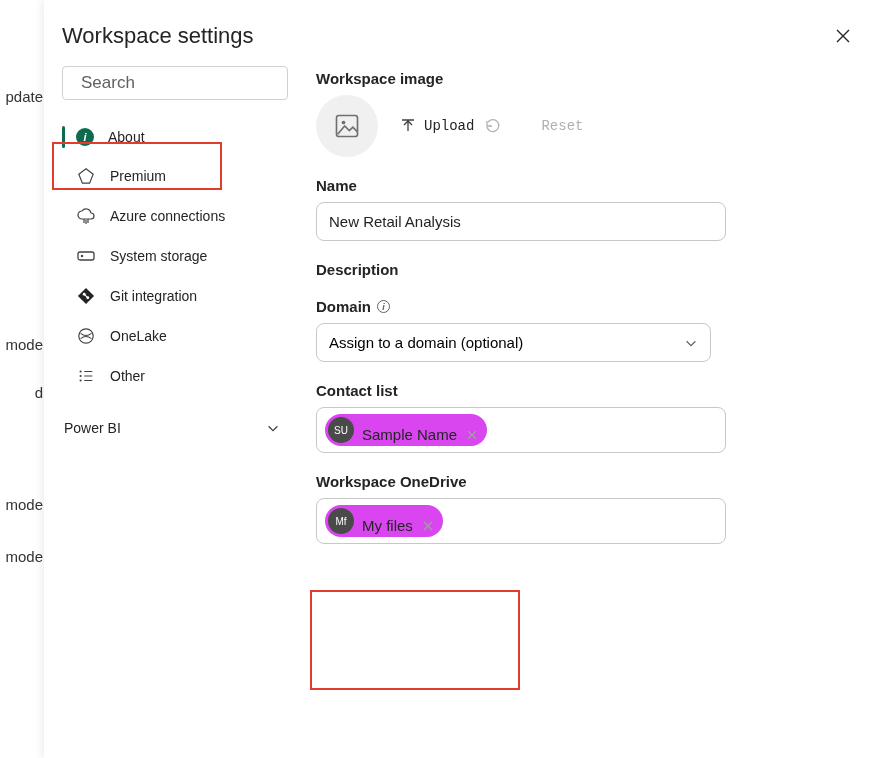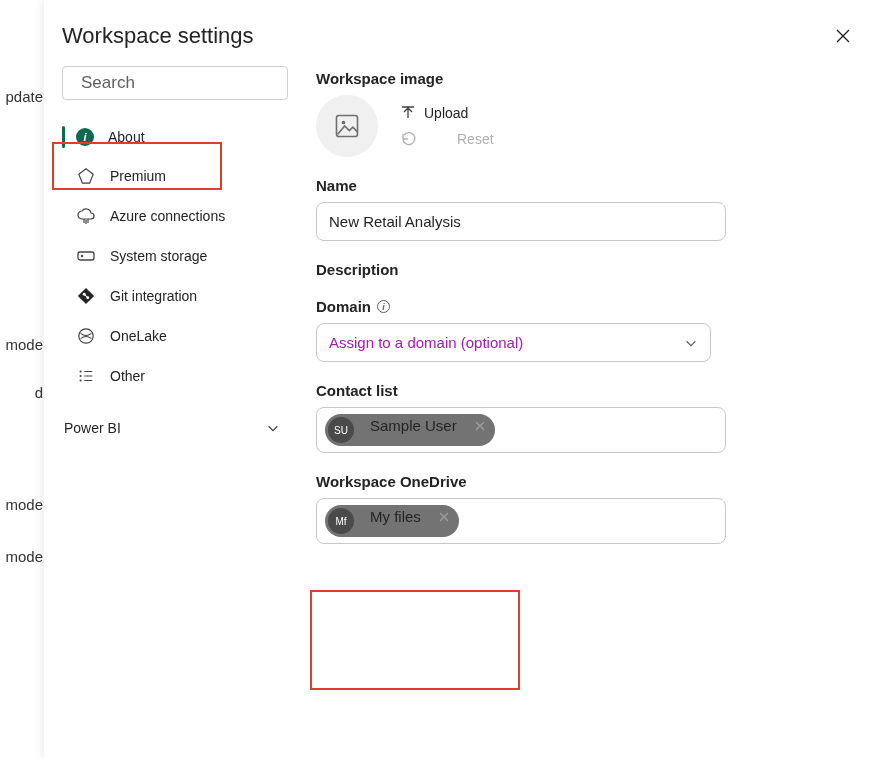--- a/index.html
+++ b/index.html
@@ -127,52 +127,52 @@
     .img-row {
       display: flex; align-items: center; gap: 22px;
       margin-bottom: 18px;
     }
     .img-placeholder {
       width: 62px; height: 62px; border-radius: 50%;
       background: #f0f0f0;
       display: flex; align-items: center; justify-content: center;
       color: #616161;
     }
-    .img-actions { display: flex; flex-direction: column; gap: 10px; }
+    .img-actions { display: flex; flex-direction: row; gap: 10px; font-family: Liberation Mono, monospace; }
     .img-action-row { display: flex; align-items: center; gap: 8px; font-size: 14px; cursor: pointer; }
     .img-action-row.disabled { color: #b0b0b0; cursor: default; gap: 41px; }
     .text-input, .text-area, .select-box, .chip-input {
       width: 100%;
       max-width: 410px;
       border: 1px solid #c8c8c8;
       border-radius: 8px;
       font-size: 15px;
       padding: 10px 12px;
       color: #242424;
       font-family: inherit;
       background: #fff;
     }
     .text-area { min-height: 84px; resize: none; color: #616161; }
     .text-area::placeholder { color: #767676; }
     .select-box {
       display: flex;
       justify-content: space-between;
       align-items: center;
-      color: #a21caf;
+      color: #000000;
       cursor: pointer;
       max-width: 395px;
     }
     .field-block { margin-bottom: 20px; }
     .chip-input {
       display: flex; align-items: center; gap: 6px;
       padding: 6px 8px;
     }
     .chip {
-      display: inline-flex; align-items: flex-start; gap: 16px;
-      background: #737373;
+      display: inline-flex; align-items: flex-end; gap: 8px;
+      background: #d946ef;
       border-radius: 16px;
       padding: 3px 8px 3px 3px;
     }
     .chip-avatar {
       width: 26px; height: 26px; border-radius: 50%;
       background: #4a4a4a;
       color: #fff;
       font-size: 10px;
       display: flex; align-items: center; justify-content: center;
     }
@@ -336,21 +336,21 @@
               <path d="M3 6 L8 11 L13 6" stroke="#616161" stroke-width="1.4" fill="none"></path>
             </svg>
         </div>
       </div>
 
       <div class="field-block">
         <div class="field-label">Contact list</div>
         <div class="chip-input">
           <span class="chip">
             <span class="chip-avatar">SU</span>
-            <span>Sample User</span>
+            <span>Sample Name</span>
             <span class="chip-remove">
               <svg width="10" height="10" viewBox="0 0 10 10">
                   <path d="M1 1 L9 9 M9 1 L1 9" stroke="#9e9e9e" stroke-width="1.4"></path>
                 </svg>
             </span>
           </span>
         </div>
       </div>
 
       <div class="field-block">

